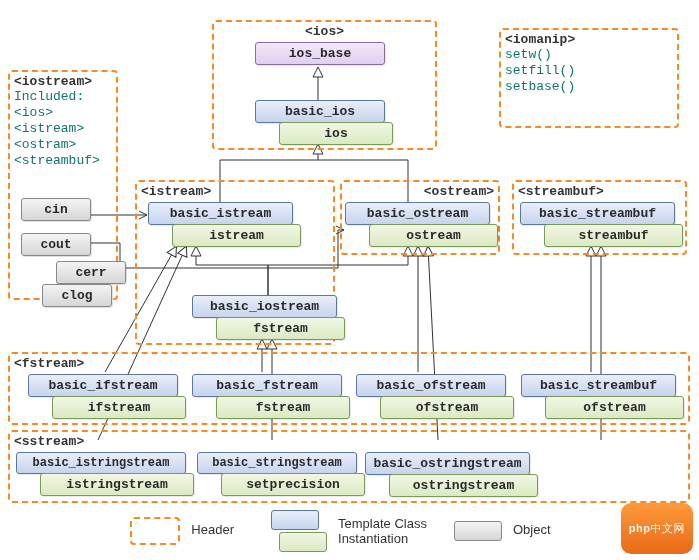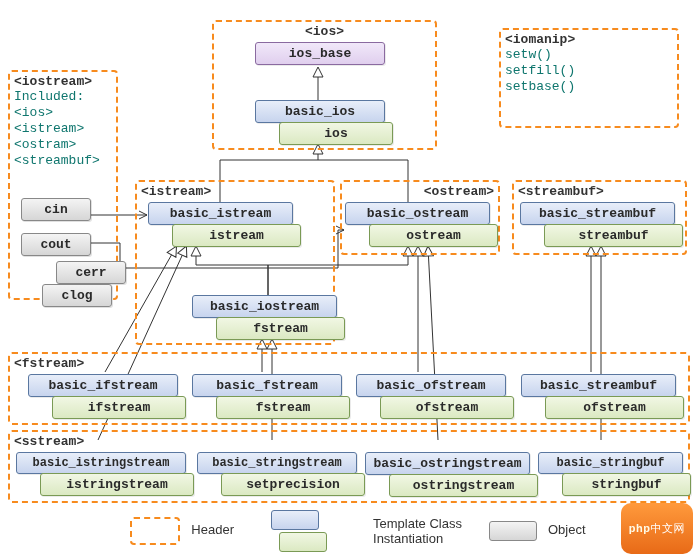--- a/index.html
+++ b/index.html
@@ -267,34 +267,30 @@
     <div class="cb-bot">istringstream</div>
   </div>
   <div class="classbox" style="left:197px; top:452px; width:160px;">
     <div class="cb-top" style="font-size:12px">basic_stringstream</div>
     <div class="cb-bot">setprecision</div>
   </div>
   <div class="classbox" style="left:365px; top:452px; width:165px;">
     <div class="cb-top" style="font-size:13px">basic_ostringstream</div>
     <div class="cb-bot">ostringstream</div>
   </div>
-  <div class="classbox" style="left:538px; top:452px; width:145px;">
-    <div class="cb-top" style="font-size:12px">basic_stringbuf</div>
-    <div class="cb-bot">stringbuf</div>
-  </div>
 
   <div class="legend">
     <span class="swatch sw-header"></span>
     <span class="ltxt">Header</span>
     <span style="display:inline-block; width:30px;"></span>
     <span style="display:inline-block; vertical-align:middle;">
       <span class="swatch sw-blue"></span><br>
       <span class="swatch sw-green"></span>
     </span>
-    <span style="display:inline-block; vertical-align:middle;margin-left:35px;">
+    <span style="display:inline-block; vertical-align:middle;">
       <span class="ltxt">Template Class</span><br>
       <span class="ltxt">Instantiation</span>
     </span>
     <span style="display:inline-block; width:20px;"></span>
     <span class="swatch sw-grey"></span>
     <span class="ltxt">Object</span>
   </div>
 
   <div class="watermark">
     <b>php</b><span>中文网</span>

